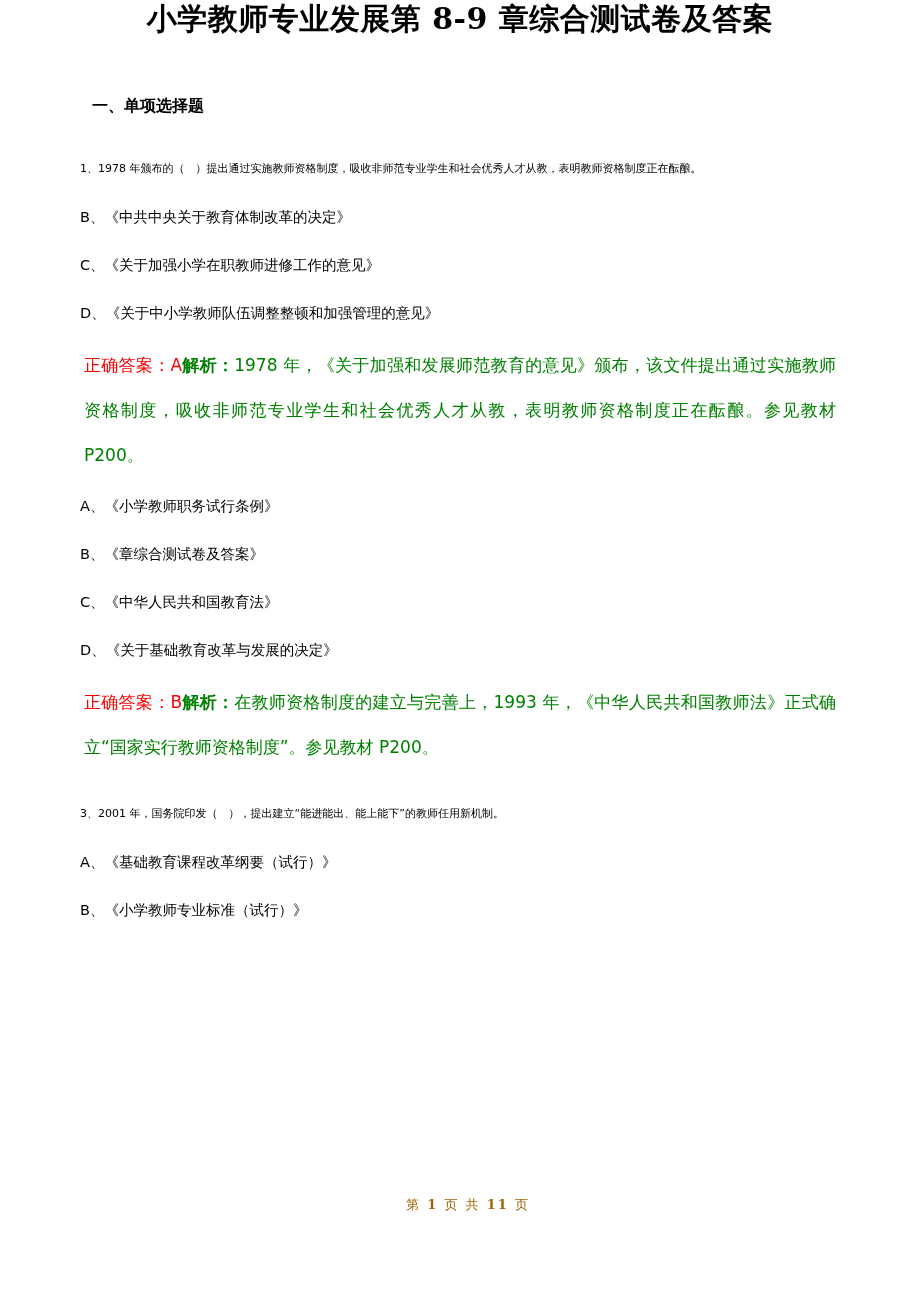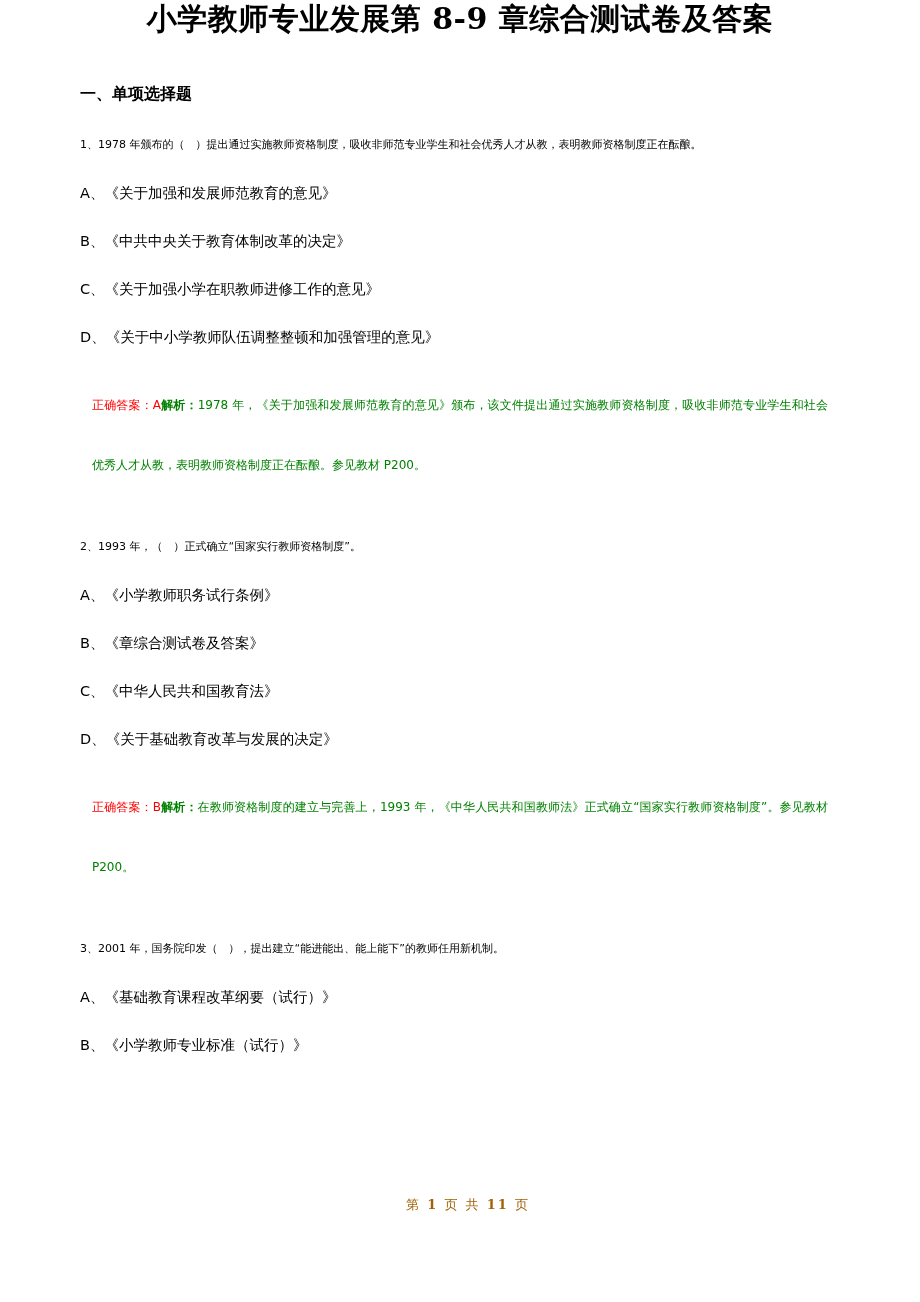--- a/index.html
+++ b/index.html
@@ -29,21 +29,21 @@
     margin: 0;
     text-align: center;
     font-size: 30px;
     font-weight: bold;
     letter-spacing: 0.5px;
     line-height: 1.25;
     font-family: "DejaVu Serif", "Liberation Serif", serif;
     white-space: nowrap;
   }
   .section-head {
-    margin: 0;
+    margin: 12px;
     padding-top: 45px;
     font-size: 16px;
     font-weight: bold;
     line-height: 1.4;
   }
   .q-block {
     margin-top: 0;
   }
   .q-stem {
     font-size: 11px;
@@ -52,23 +52,23 @@
     padding-top: 16px;
     text-align: justify;
     text-justify: inter-ideograph;
   }
   .q-opt {
     font-size: 14.5px;
     line-height: 48px;
     margin: 0;
   }
   .q-ans {
-    font-size: 12px;
-    line-height: 60px;
-    margin: 12px;
+    font-size: 17px;
+    line-height: 45px;
+    margin: 4px;
     padding-top: 2px;
     text-align: justify;
     text-justify: inter-ideograph;
     color: #008000;
   }
   .ans-correct {
     color: #ff0000;
   }
   .ans-analysis-label {
     color: #008000;
@@ -96,29 +96,27 @@
 <body>
 
 <div class="page">
 
   <h1 class="doc-title">小学教师专业发展第 8-9 章综合测试卷及答案</h1>
 
   <div class="section-head">一、单项选择题</div>
 
   <div class="q-block">
     <p class="q-stem">1、1978 年颁布的（　）提出通过实施教师资格制度，吸收非师范专业学生和社会优秀人才从教，表明教师资格制度正在酝酿。</p>
-    <p class="q-opt">A、《关于加强和发展师范教育的意见》</p>
     <p class="q-opt">B、《中共中央关于教育体制改革的决定》</p>
     <p class="q-opt">C、《关于加强小学在职教师进修工作的意见》</p>
     <p class="q-opt">D、《关于中小学教师队伍调整整顿和加强管理的意见》</p>
     <p class="q-ans"><span class="ans-correct">正确答案：</span><span class="ans-correct ans-letter">A</span><span class="ans-analysis-label">解析：</span><span class="ans-text">1978 年，《关于加强和发展师范教育的意见》颁布，该文件提出通过实施教师资格制度，吸收非师范专业学生和社会优秀人才从教，表明教师资格制度正在酝酿。参见教材 P200。</span></p>
   </div>
 
   <div class="q-block">
-    <p class="q-stem">2、1993 年，（　）正式确立“国家实行教师资格制度”。</p>
     <p class="q-opt">A、《小学教师职务试行条例》</p>
     <p class="q-opt">B、《章综合测试卷及答案》</p>
     <p class="q-opt">C、《中华人民共和国教育法》</p>
     <p class="q-opt">D、《关于基础教育改革与发展的决定》</p>
     <p class="q-ans"><span class="ans-correct">正确答案：</span><span class="ans-correct ans-letter">B</span><span class="ans-analysis-label">解析：</span><span class="ans-text">在教师资格制度的建立与完善上，1993 年，《中华人民共和国教师法》正式确立“国家实行教师资格制度”。参见教材 P200。</span></p>
   </div>
 
   <div class="q-block">
     <p class="q-stem">3、2001 年，国务院印发（　），提出建立“能进能出、能上能下”的教师任用新机制。</p>
     <p class="q-opt">A、《基础教育课程改革纲要（试行）》</p>

